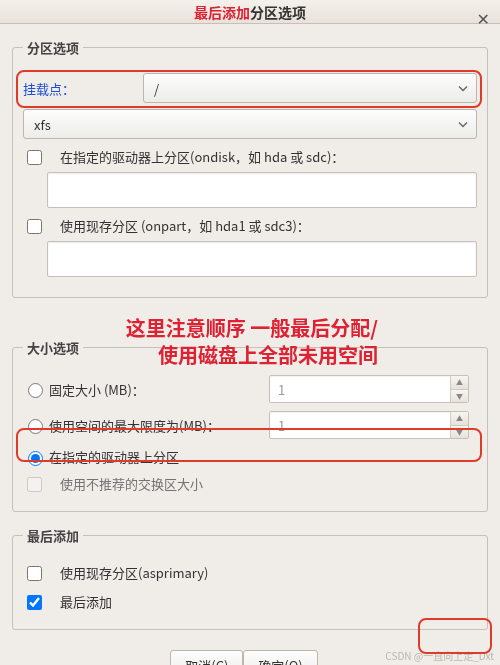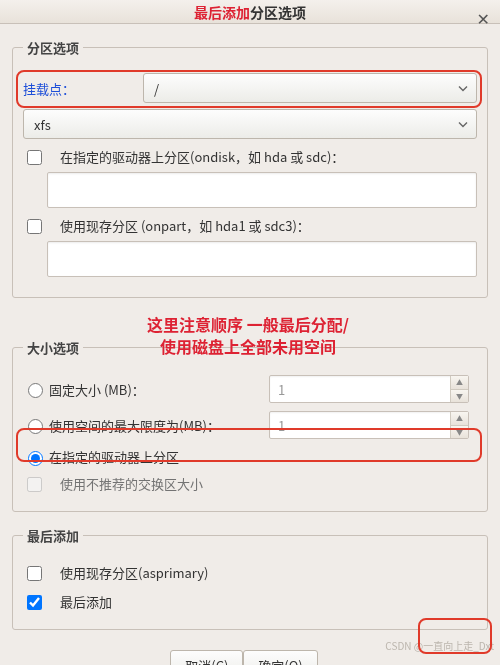--- a/index.html
+++ b/index.html
@@ -33,28 +33,28 @@
   
   .radio-row { display: flex; align-items: center; margin: 8px 0; }
   .radio-row input[type=radio] { width: 15px; height: 15px; margin-right: 6px; }
   .radio-row .txt { font-size: 13px; color: #333; flex: 0 0 220px; }
   .radio-row .txt.short { flex: 0 0 auto; }
   .spin { width: 200px; height: 28px; background: #fff; border: 1px solid #c8c0b8; border-radius: 2px; display: flex; align-items: center; padding: 0 22px 0 8px; position: relative; font-size: 13px; color: #999; box-shadow: inset 0 1px 2px rgba(0,0,0,.06); }
   .spin .stepper { position: absolute; right: 0; top: 0; bottom: 0; width: 18px; border-left: 1px solid #d0cac0; display: flex; flex-direction: column; }
   .spin .stepper div { flex:1; display:flex; align-items:center; justify-content:center; font-size:7px; color:#888; border-bottom:1px solid #d0cac0; background:linear-gradient(#f8f5f0,#e8e2da); }
   .spin .stepper div:last-child { border-bottom:none; }
   
-  .annot { position: absolute; color: #d23; font-size: 16px; font-weight: bold; text-align: center; line-height: 1.35; z-index: 20; pointer-events: none; }
+  .annot { position: absolute; color: #d23; font-size: 20px; font-weight: bold; text-align: right; line-height: 1.35; z-index: 20; pointer-events: none; }
   
   .btnbar { display: flex; justify-content: center; padding: 6px 12px 0 0; }
   .btn { height: 30px; padding: 0 14px; background: linear-gradient(#fdfdfd,#ecece8); border: 1px solid #bdb6ac; border-radius: 3px; font-size: 13px; color: #333; cursor: pointer; display:inline-flex; align-items:center; }
   
   .hl { position: absolute; border: 2px solid #e03a2a; border-radius: 8px; pointer-events: none; z-index: 15; }
   
-  .watermark { position:absolute; right:6px; bottom:12px; font-size:10px; color:#bcb6ae; }
+  .watermark { position:absolute; right:6px; bottom:2px; font-size:10px; color:#bcb6ae; }
 </style>
 </head>
 <body>
 
 <div class="titlebar">
   <div class="title">
     <span class="red">最后添加</span><span>分区选项</span>
   </div>
   <div class="close">✕</div>
 </div>

